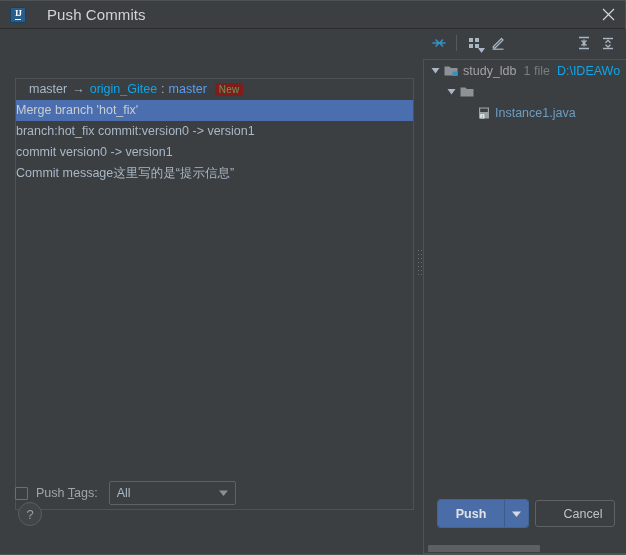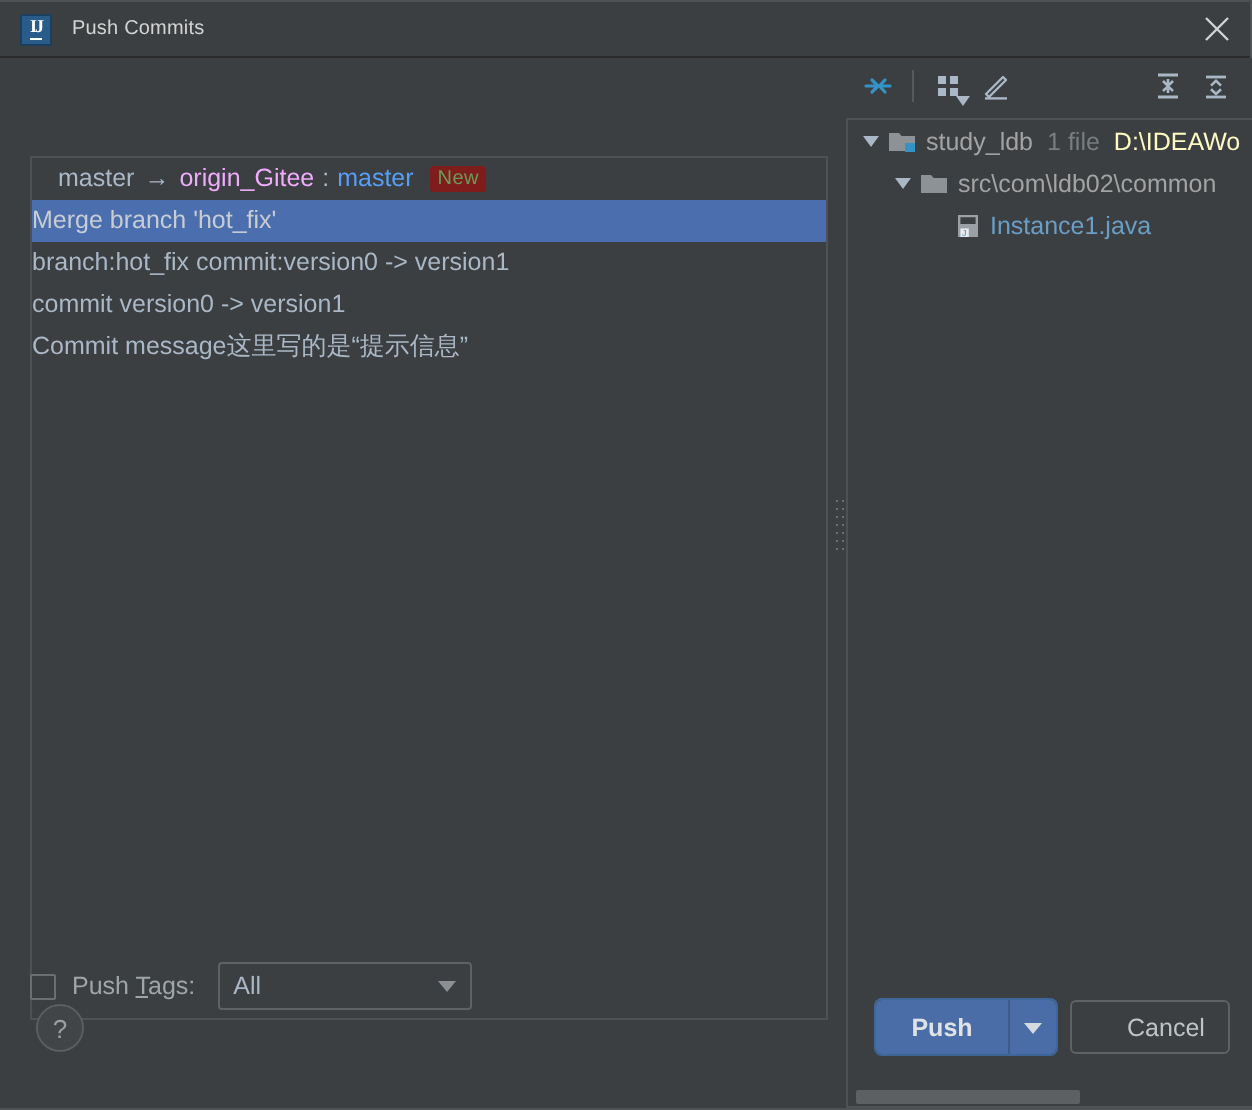--- a/index.html
+++ b/index.html
@@ -72,22 +72,22 @@
     font-family: "Liberation Serif", "DejaVu Serif", serif;
     font-size: 9px;
     font-weight: bold;
     color: #ffffff;
     letter-spacing: -1px;
     line-height: 9px;
     border-bottom: 1.5px solid #ffffff;
     padding-bottom: 1px;
   }
   #window-title {
-    margin-left: 10px;
-    font-size: 10px;
+    margin-left: 21px;
+    font-size: 15px;
     color: #d4d4d4;
     letter-spacing: .1px;
   }
   #close-button {
     position: absolute;
     right: 0; top: 0;
     width: 34px; height: 27px;
     display: flex;
     align-items: center;
     justify-content: center;
@@ -117,21 +117,21 @@
     line-height: 21px;
     padding-left: 13px;
     font-size: 12.5px;
     color: #a9b7c6;
     white-space: nowrap;
     display: flex;
     align-items: center;
   }
   .cg-local { color: #a9b7c6; }
   .cg-arrow { color: #a9b7c6; margin: 0 5px; }
-  .cg-remote { color: #f0abfc; text-align: center; }
+  .cg-remote { color: #0ea5e9; text-align: center; }
   .cg-colon { color: #a9b7c6; margin: 0 4px; }
   .cg-branch { color: #589df6; }
   .badge-new {
     margin-left: 8px;
     font-size: 10px;
     color: #6a9b56;
     background: #7f1d1d;
     border-radius: 2px;
     padding: 1px 4px 1px 4px;
     line-height: 11px;
@@ -231,21 +231,21 @@
   .tree-icon {
     width: 17px;
     flex: 0 0 17px;
     display: flex;
     align-items: center;
     justify-content: center;
   }
   .tree-label { color: #a3a3a3; margin-left: 3px; }
   .tree-label.link { color: #6a9ec5; }
   .tree-meta { color: #787d80; margin-left: 7px; }
-  .tree-path { color: #fef9c3; margin-left: 7px; }
+  .tree-path { color: #0ea5e9; margin-left: 7px; }
 
   #files-hscroll {
     height: 11px;
     min-height: 11px;
     background: #3c3f41;
     border-left: 1px solid #4e5254;
     border-bottom: 1px solid #4e5254;
     position: relative;
   }
   #files-hscroll .thumb {
@@ -512,21 +512,20 @@
           <div class="tw">
             <svg width="9" height="9" viewBox="0 0 9 9">
                 <path d="M0.5 2 L8.5 2 L4.5 7.5 Z" fill="#a9b7c6"></path>
               </svg>
           </div>
           <div class="tree-icon">
             <svg width="15" height="14" viewBox="0 0 15 14">
               <path d="M0.5 2.5 L5.5 2.5 L6.8 4 L13.5 4 L13.5 11.5 L0.5 11.5 Z" fill="#8d9296"></path>
             </svg>
           </div>
-          <div class="tree-label">src\com\ldb02\common</div>
         </div>
 
         <div class="tree-row" style="padding-left:51px;">
           <div class="tree-icon">
             <svg width="14" height="14" viewBox="0 0 14 14">
               <path d="M2 1.5 L12 1.5 L12 12.5 L2 12.5 Z" fill="#9aa0a4"></path>
               <rect x="3.2" y="2.6" width="7.6" height="3.4" fill="#3c3f41"></rect>
               <rect x="3.2" y="8.2" width="4.2" height="4.3" fill="#e8eaec"></rect>
               <text x="4" y="11.9" font-family="Liberation Sans, sans-serif" font-size="4.4" fill="#3592c4">J</text>
             </svg>

